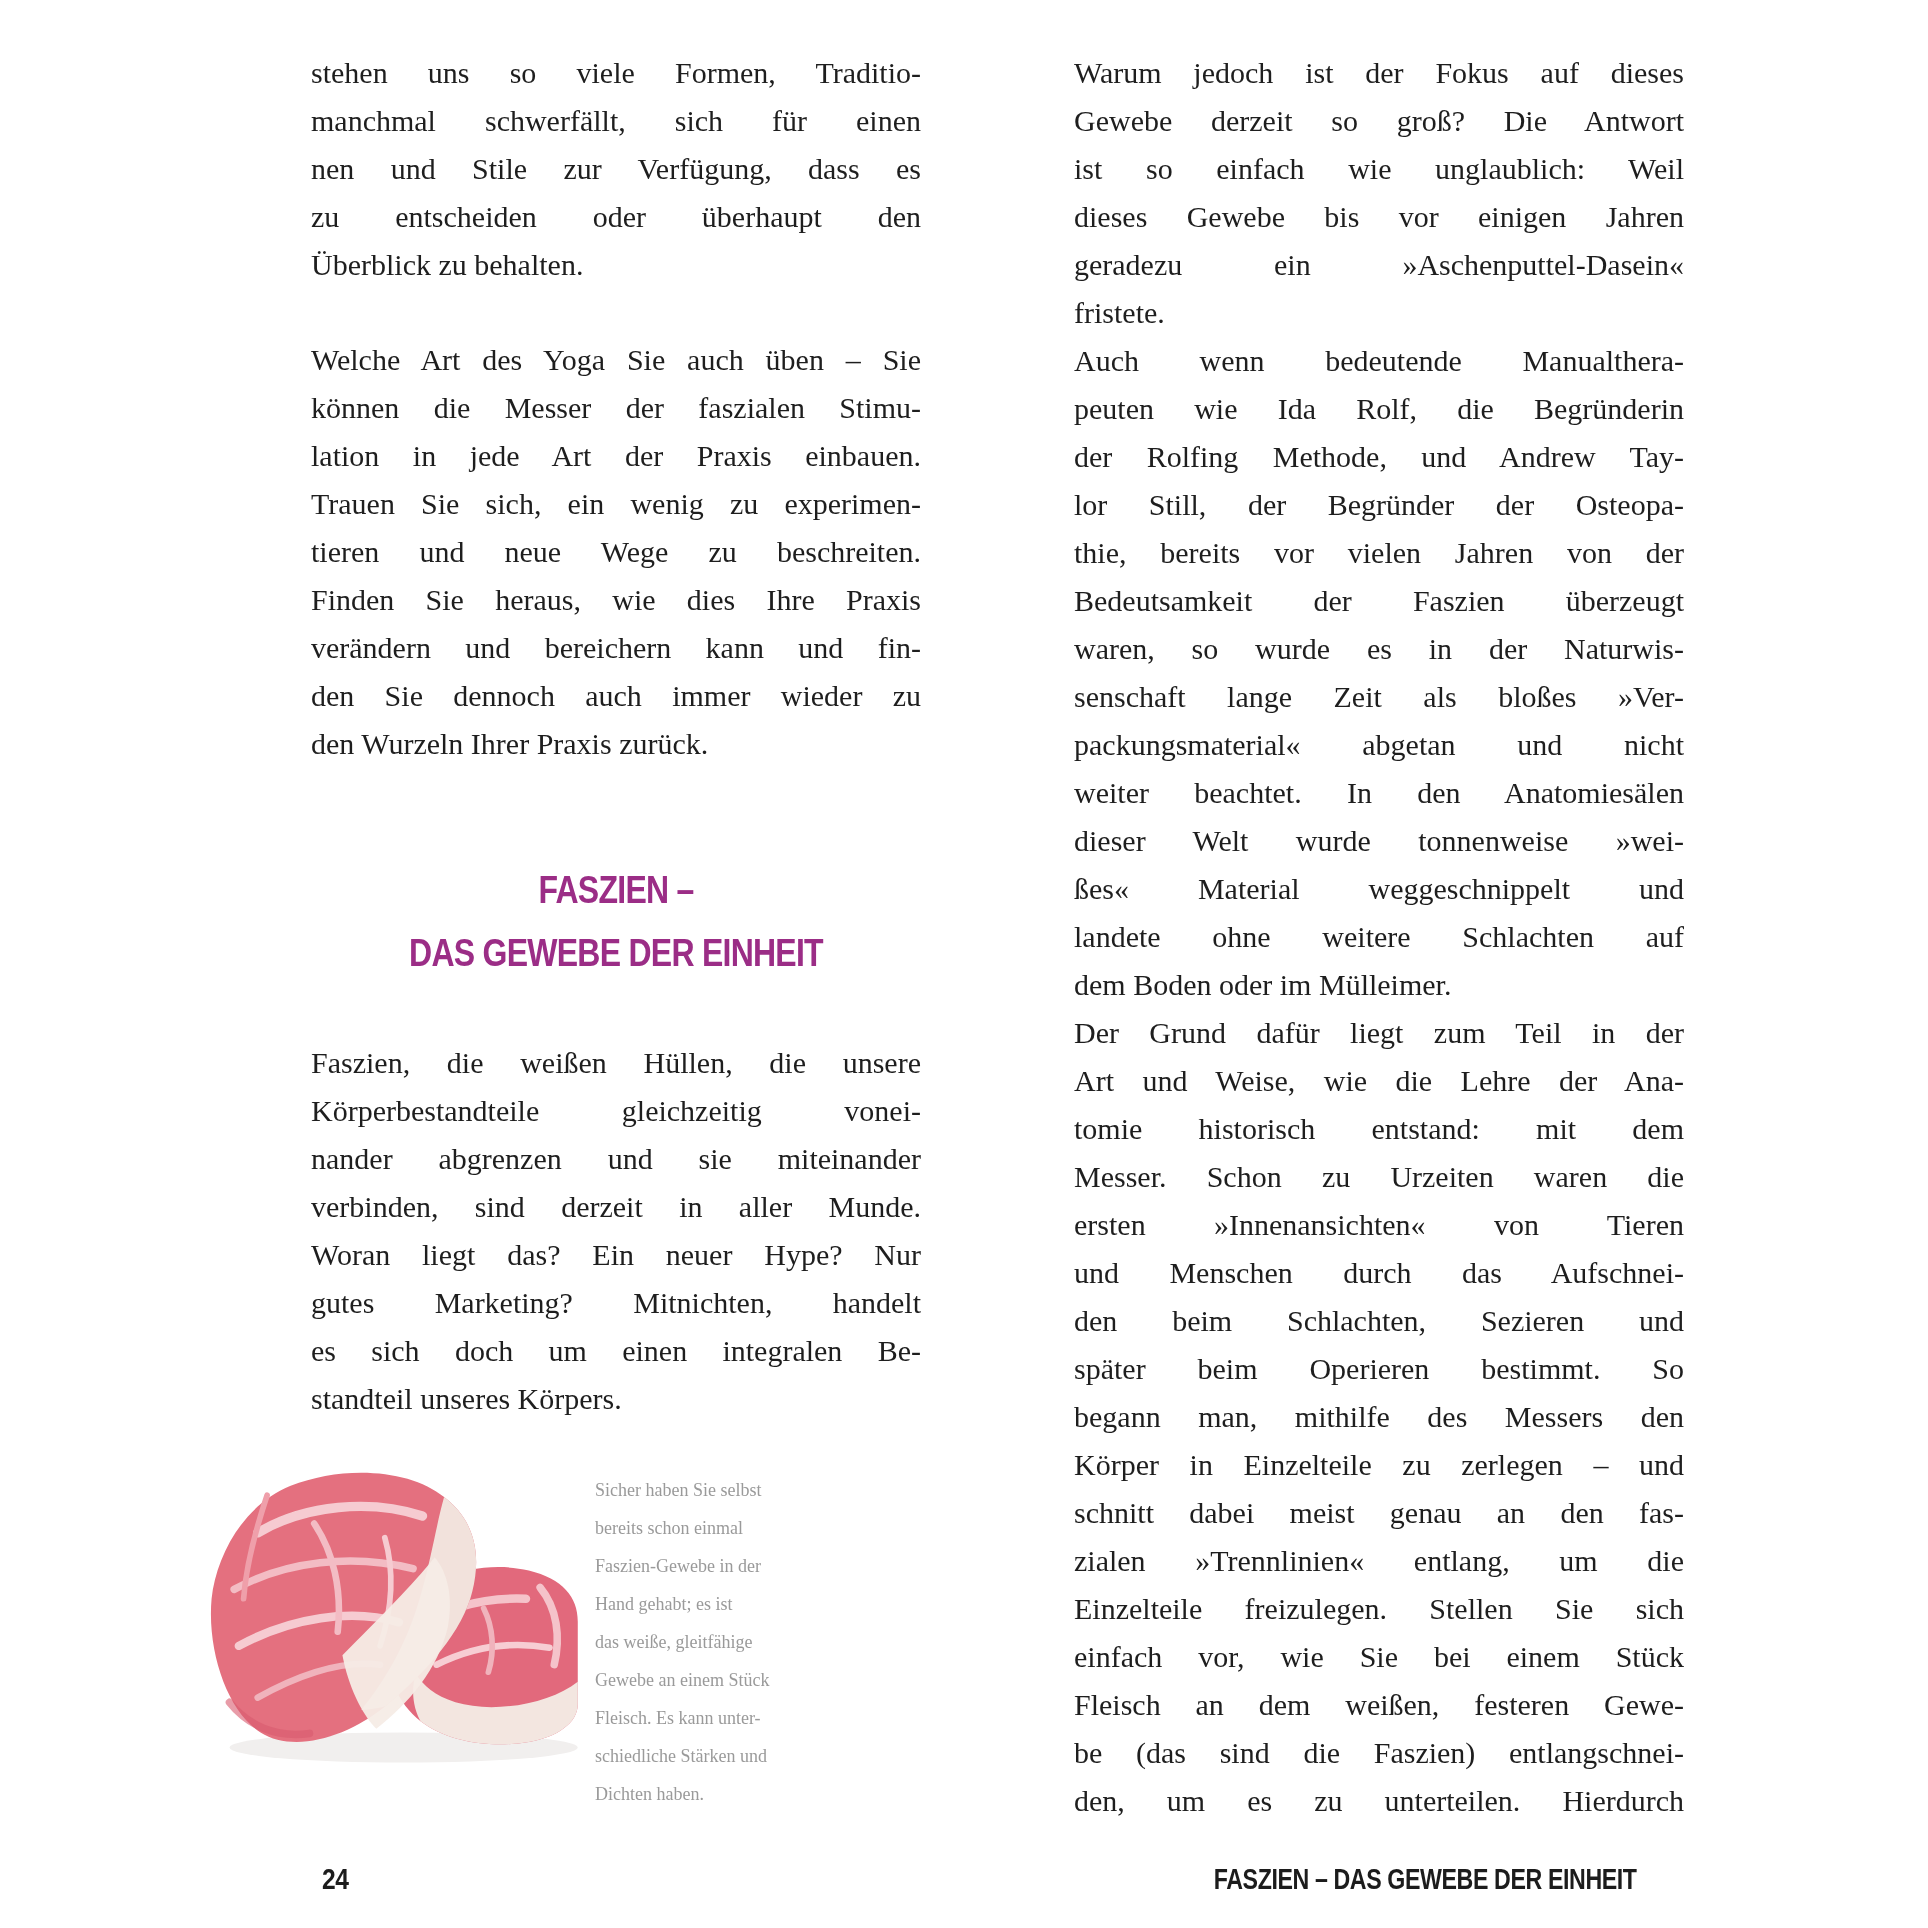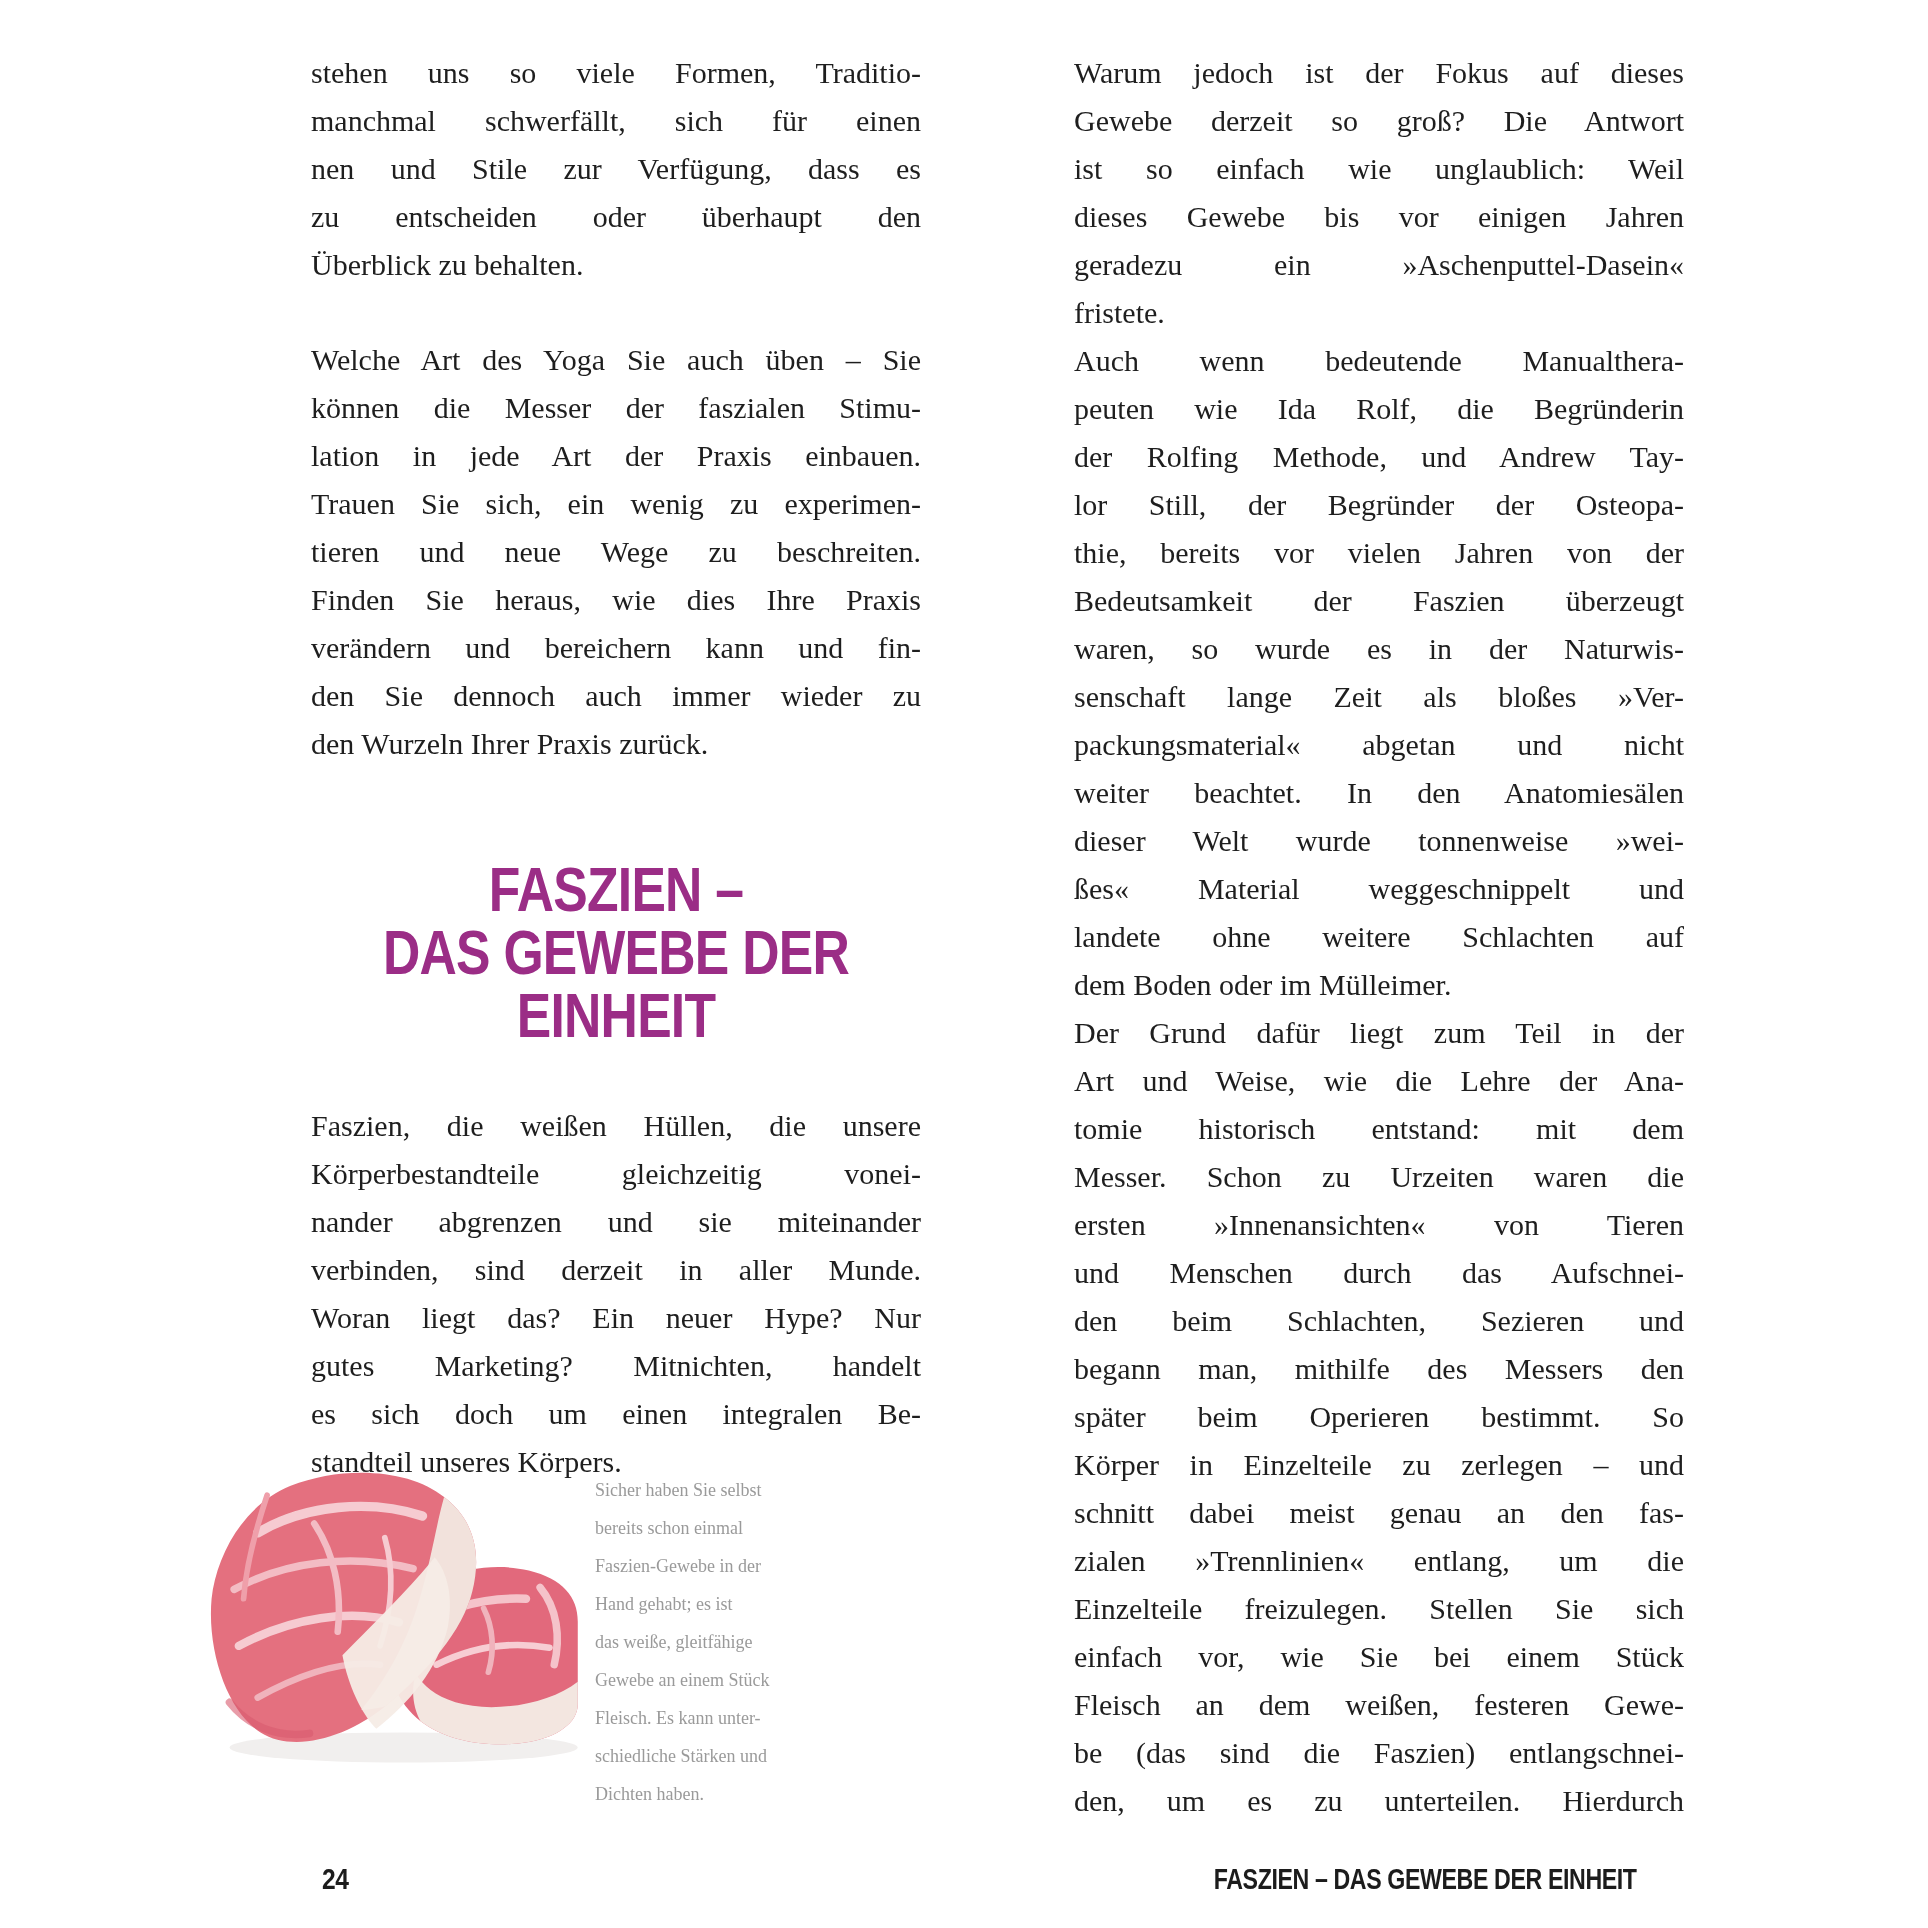--- a/index.html
+++ b/index.html
@@ -18,21 +18,21 @@
   .body-block { font-size:30px; line-height:48px; color:#1e1e1e; }
   .tline { text-align:justify; text-align-last:justify; white-space:normal; }
   .tline.lastline { text-align-last:left; }
 
   .para1 { margin-top:0; }
   .para2 { margin-top:47px; }
   .section-heading {
     margin-top:90px;
     font-family:"Liberation Sans", sans-serif;
     font-weight:700;
-    font-size:63px;
+    font-size:39px;
     line-height:63px;
     color:#9b2d86;
     letter-spacing:-0.9px;
   }
   .section-heading .tline {
     text-align:center; text-align-last:center;
     transform:scaleX(0.82); transform-origin:50% 50%;
   }
   .para3 { margin-top:55px; }
 
@@ -121,22 +121,22 @@
         <div class="tline lastline">dem Boden oder im Mülleimer.</div>
       </div>
     <div class="body-block">
         <div class="tline">Der Grund dafür liegt zum Teil in der</div>
         <div class="tline">Art und Weise, wie die Lehre der Ana-</div>
         <div class="tline">tomie historisch entstand: mit dem</div>
         <div class="tline">Messer. Schon zu Urzeiten waren die</div>
         <div class="tline">ersten »Innenansichten« von Tieren</div>
         <div class="tline">und Menschen durch das Aufschnei-</div>
         <div class="tline">den beim Schlachten, Sezieren und</div>
+        <div class="tline">später beim Operieren bestimmt. So</div>
         <div class="tline">begann man, mithilfe des Messers den</div>
-        <div class="tline">später beim Operieren bestimmt. So</div>
         <div class="tline">Körper in Einzelteile zu zerlegen – und</div>
         <div class="tline">schnitt dabei meist genau an den fas-</div>
         <div class="tline">zialen »Trennlinien« entlang, um die</div>
         <div class="tline">Einzelteile freizulegen. Stellen Sie sich</div>
         <div class="tline">einfach vor, wie Sie bei einem Stück</div>
         <div class="tline">Fleisch an dem weißen, festeren Gewe-</div>
         <div class="tline">be (das sind die Faszien) entlangschnei-</div>
         <div class="tline">den, um es zu unterteilen. Hierdurch</div>
       </div>
   </div>

